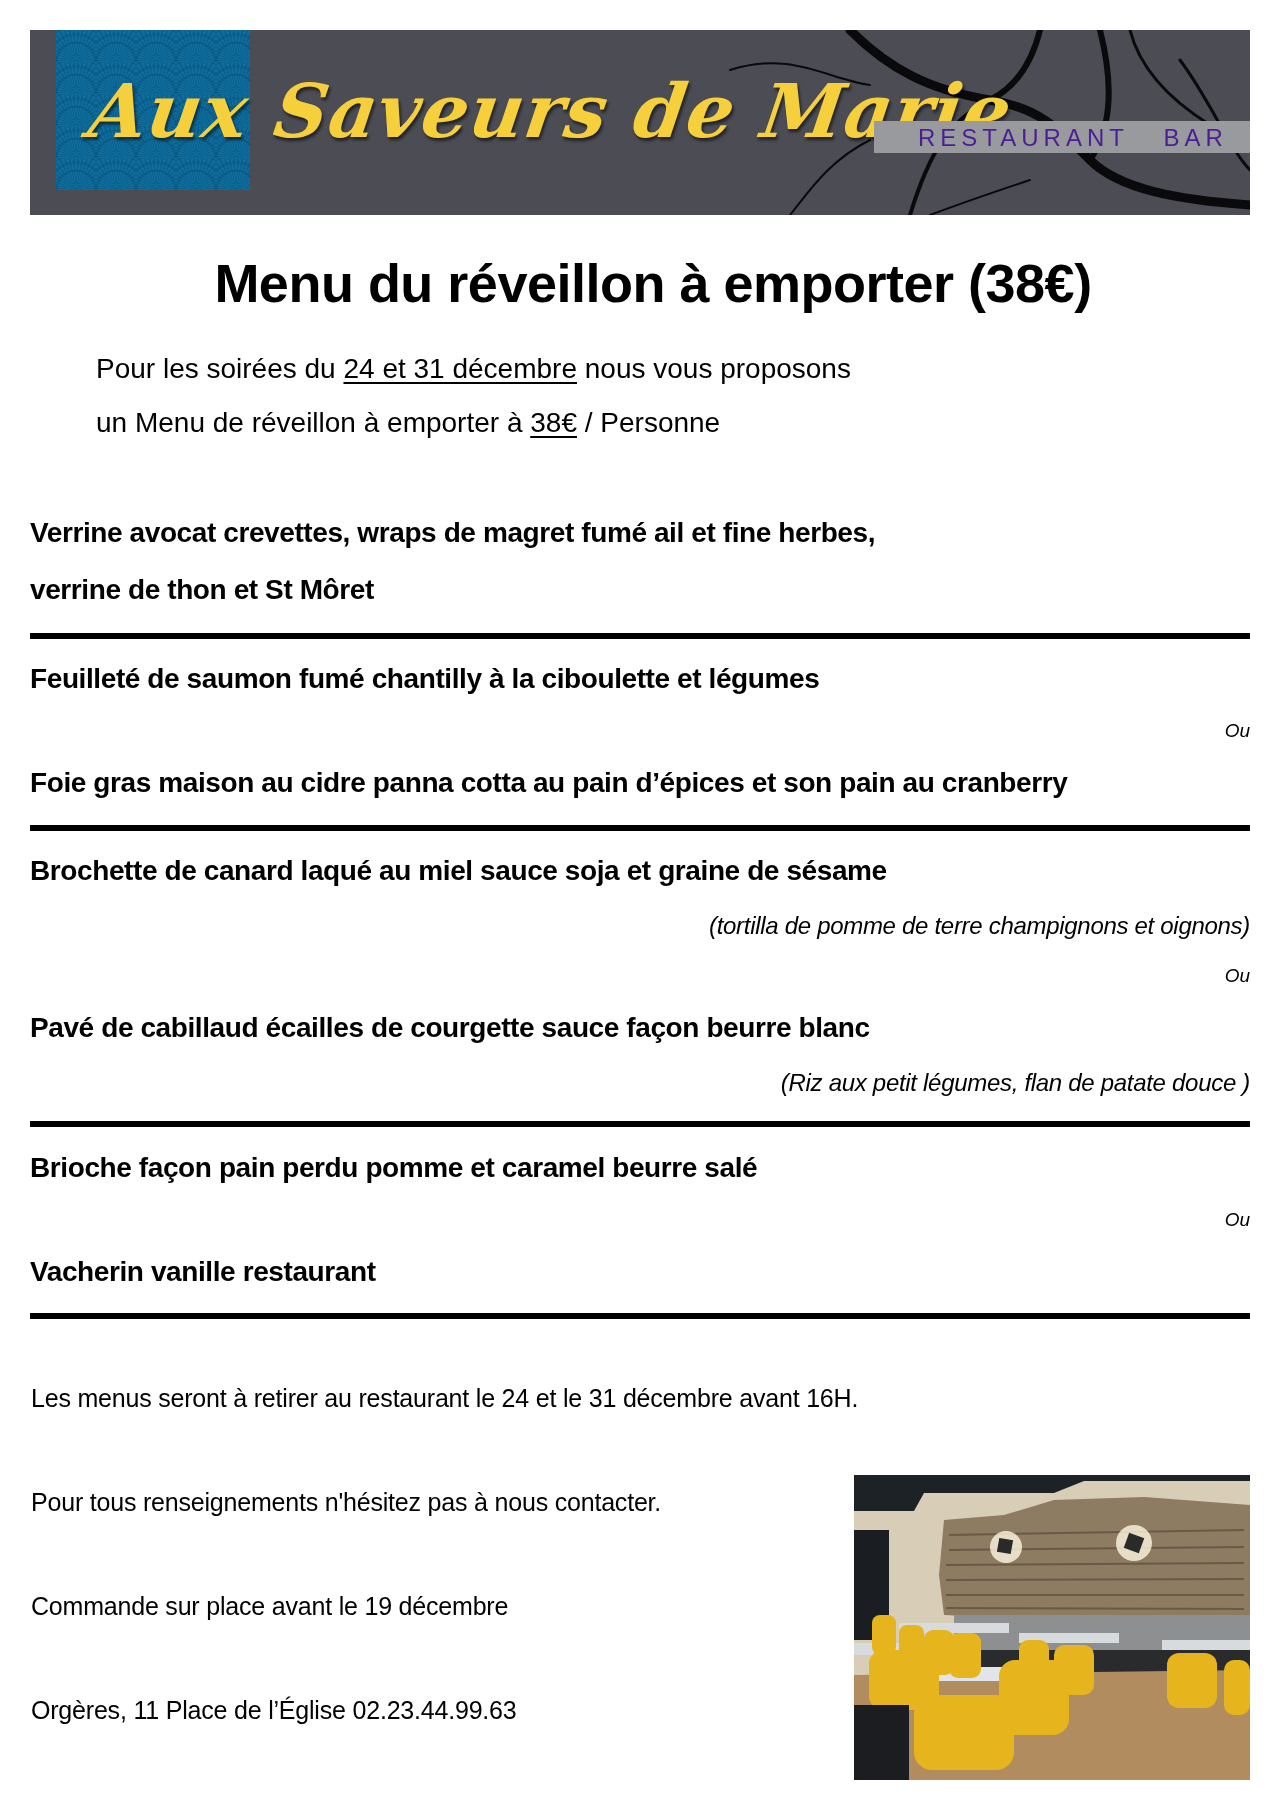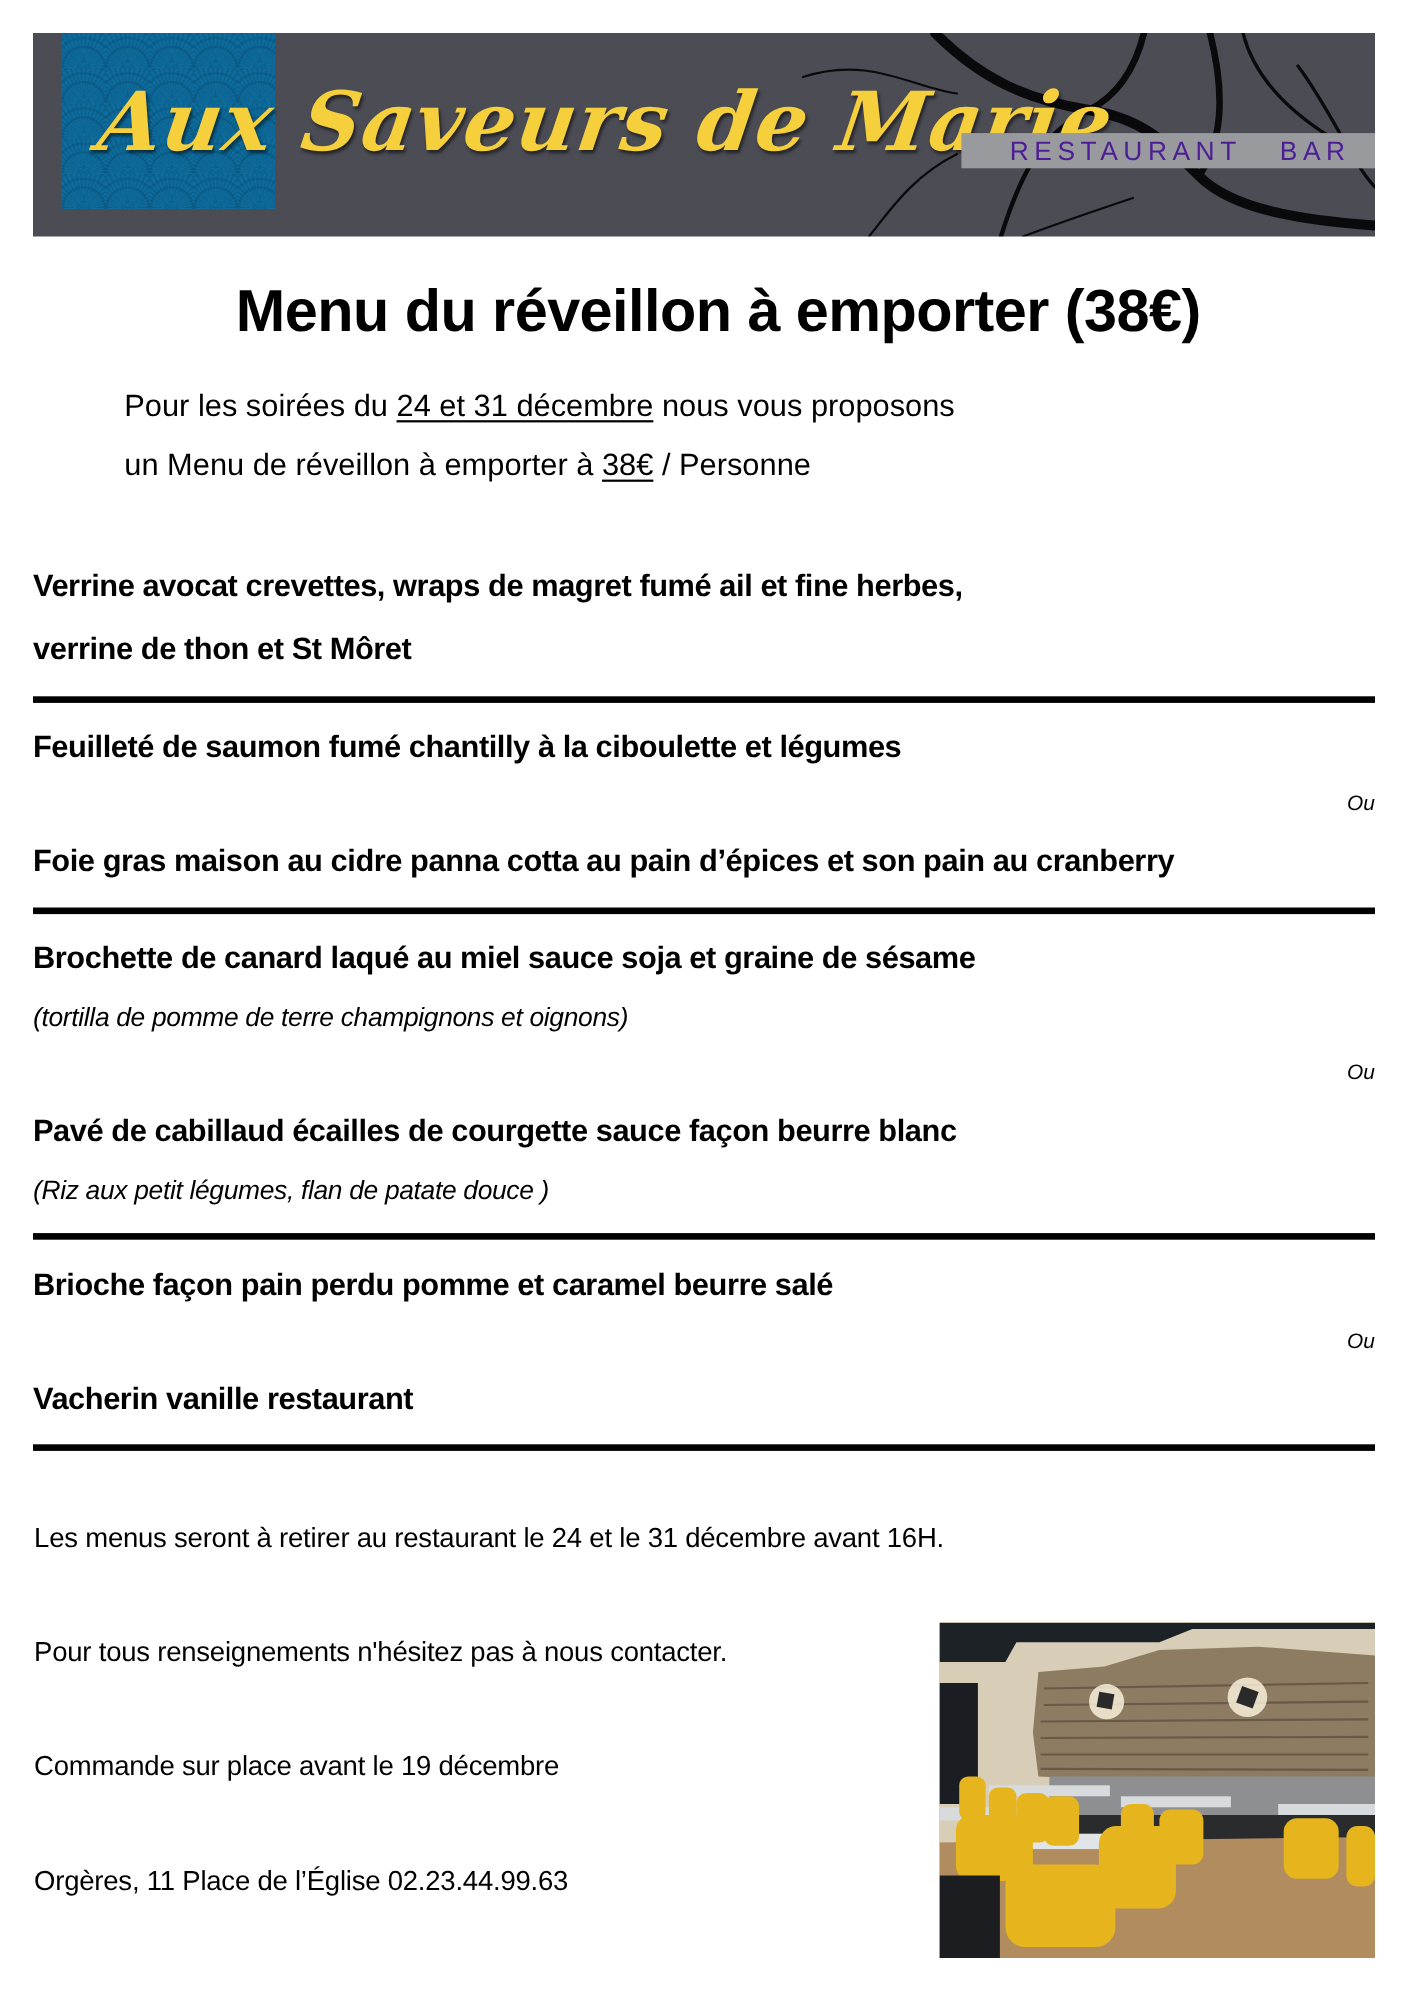--- a/index.html
+++ b/index.html
@@ -21,29 +21,29 @@
                   letter-spacing: 1px; text-shadow: 2px 3px 3px rgba(0,0,0,0.55);
                   white-space: nowrap; transform: skewX(-8deg); }
   .banner .tagbar { position: absolute; left: 844px; top: 91px; width: 376px; height: 32px;
                     background: #999a9e; }
   .banner .tagbar span { position: absolute; left: 20px; top: 3px; font-family: Liberation Sans, sans-serif;
                          font-size: 24px; color: #4c1d95; letter-spacing: 5px; white-space: pre; margin-left: 24px; }
 
   
   .title { position: absolute; left: 0; width: 1280px; top: 252px; text-align: center;
            font-family: "Liberation Sans", sans-serif; font-weight: bold; font-size: 54px; letter-spacing: -0.5px; padding-left: 13px; }
-  .intro { position: absolute; left: 113px; font-size: 28px; white-space: nowrap; }
+  .intro { position: absolute; left: 96px; font-size: 28px; white-space: nowrap; }
   .intro u { text-decoration: underline; text-decoration-thickness: 2px; text-underline-offset: 4px; }
   .intro1 { top: 353px; }
   .intro2 { top: 407px; }
 
   
   .dish { position: absolute; left: 30px; width: 1220px; text-align: left; font-weight: bold;
           font-size: 28px; white-space: nowrap; letter-spacing: -0.4px; }
-  .note { position: absolute; left: 30px; width: 1220px; text-align: left; font-style: italic;
+  .note { position: absolute; left: 30px; width: 1220px; text-align: right; font-style: italic;
           font-size: 24px; white-space: nowrap; letter-spacing: -0.3px; }
   .or { position: absolute; left: 30px; width: 1220px; text-align: right; font-style: italic; font-size: 19px; }
   .sep { position: absolute; left: 30px; width: 1220px; height: 6px; background: #000; }
 
   
   .foot { position: absolute; left: 31px; font-size: 25px; white-space: nowrap; letter-spacing: -0.2px; }
 
   
   .photo { position: absolute; left: 854px; top: 1475px; width: 396px; height: 305px; overflow: hidden;
            background: #c9b08a; }

